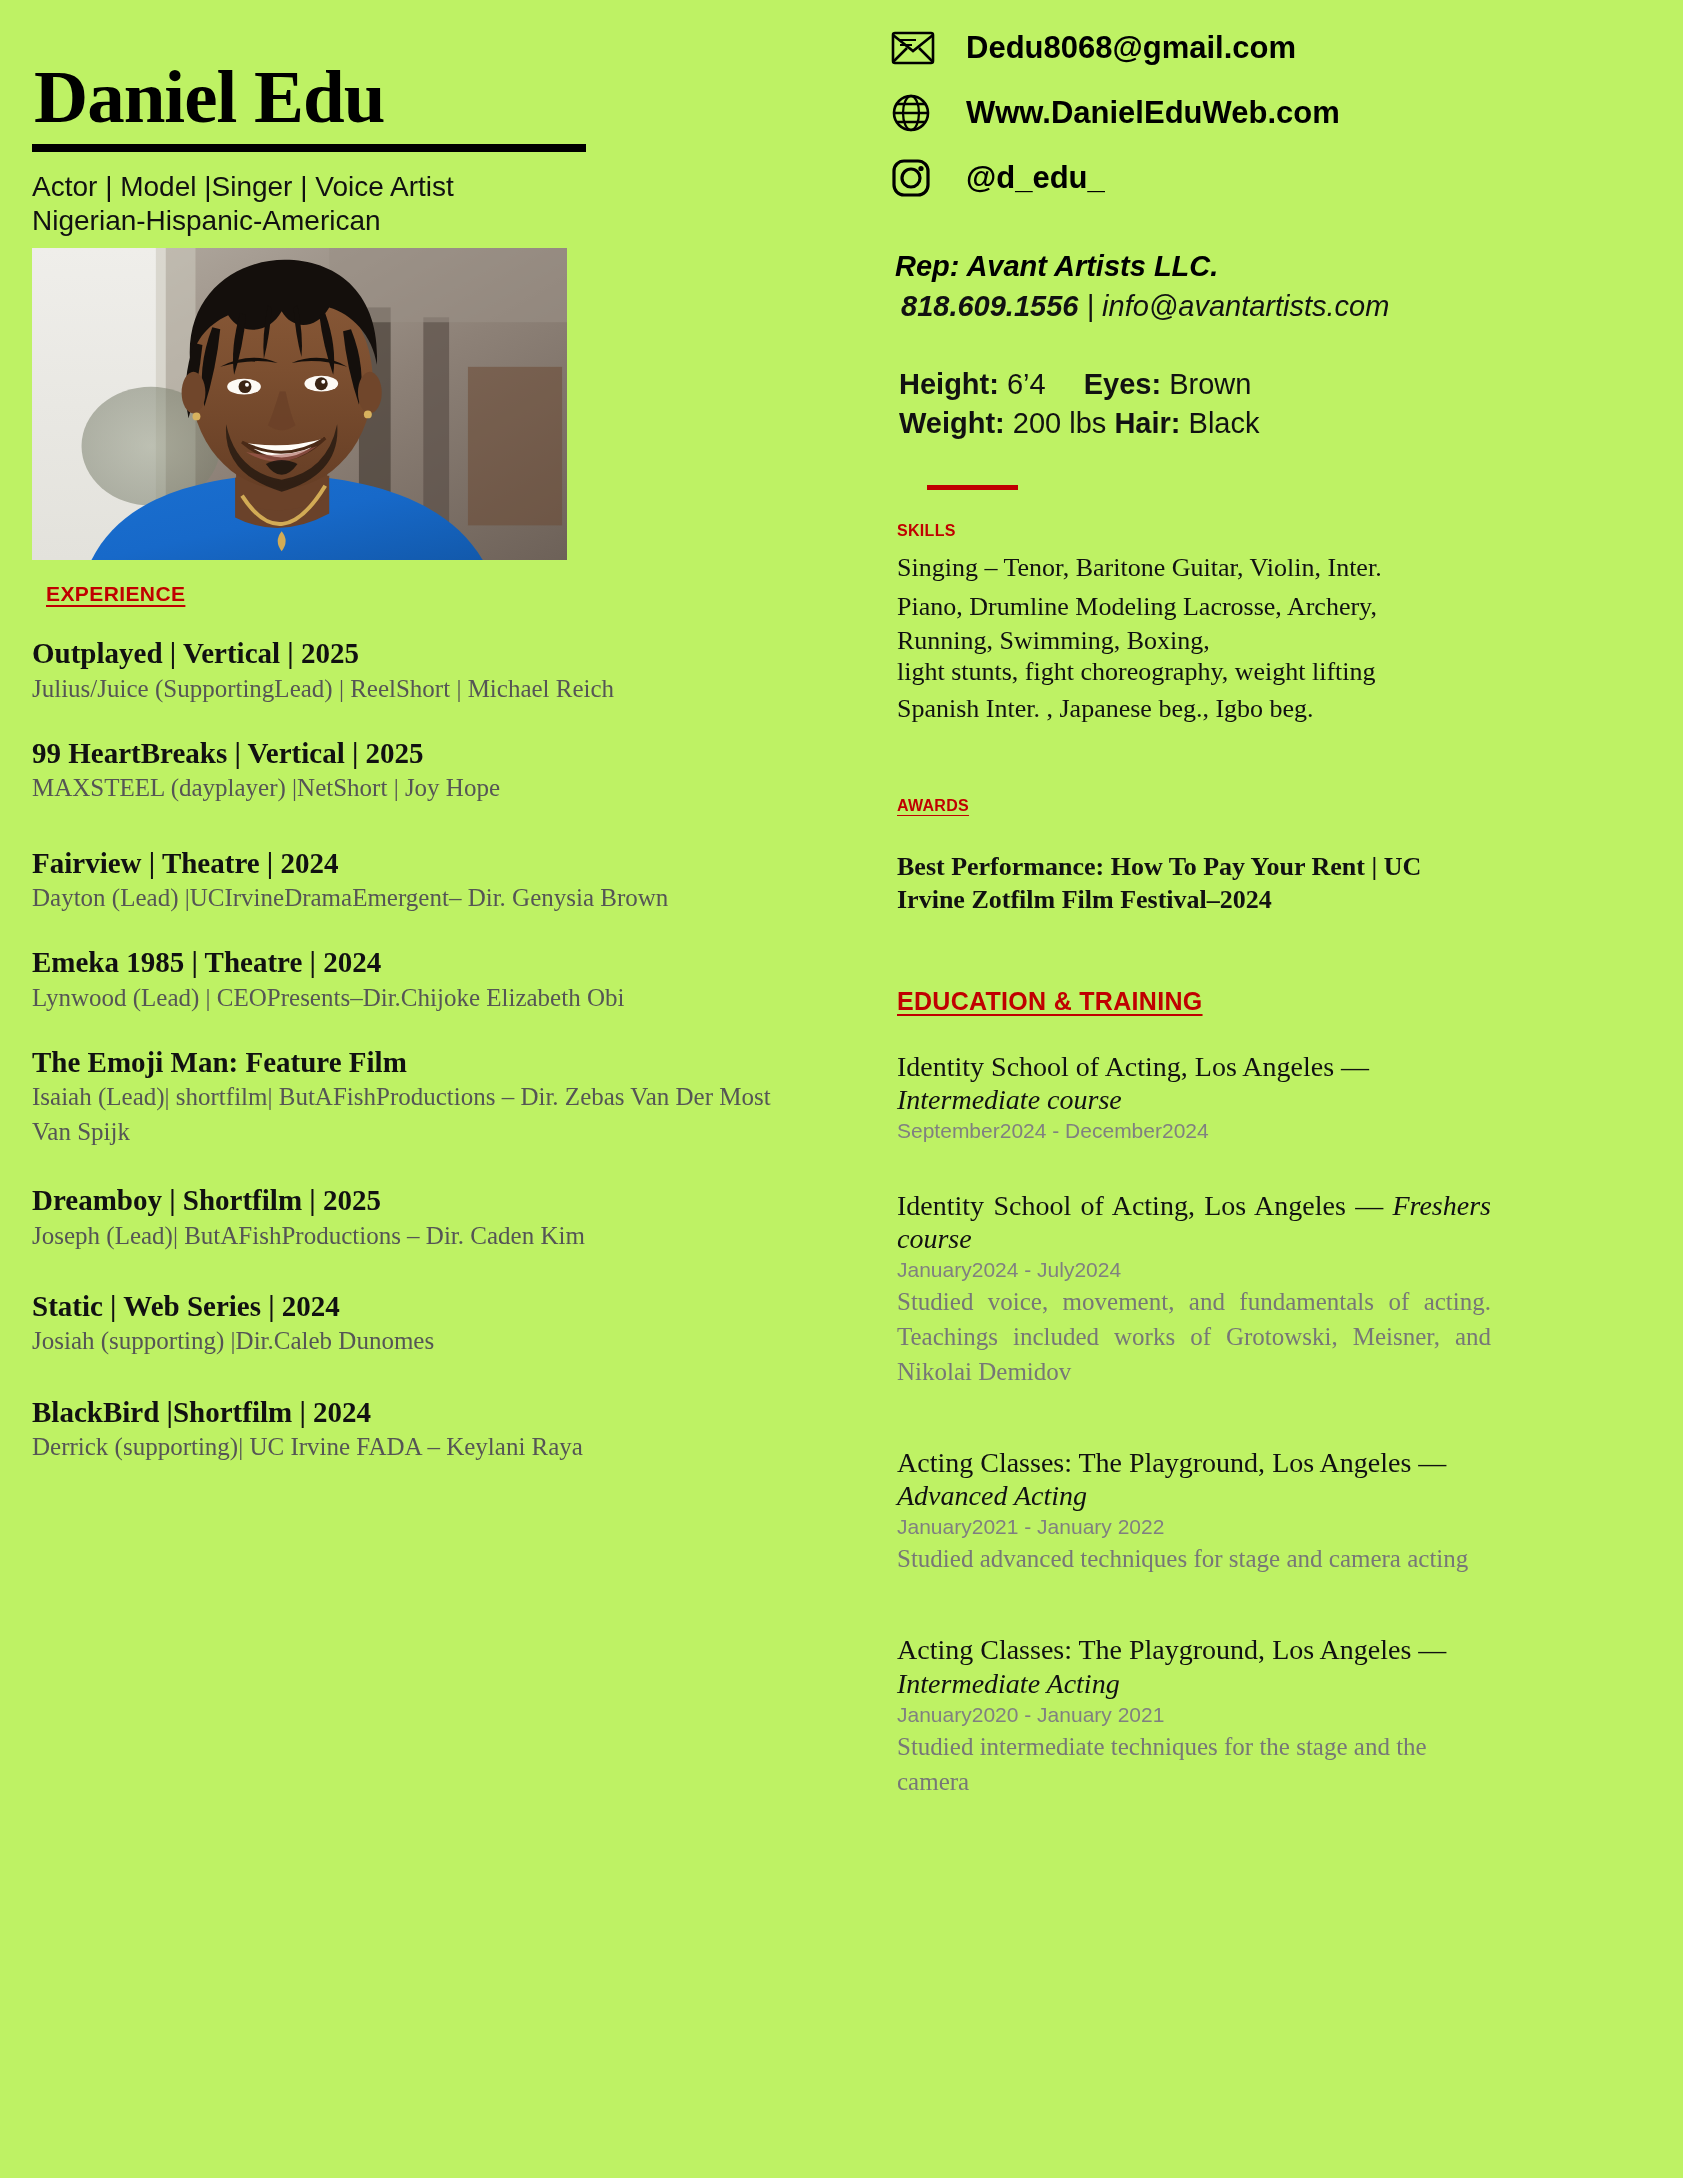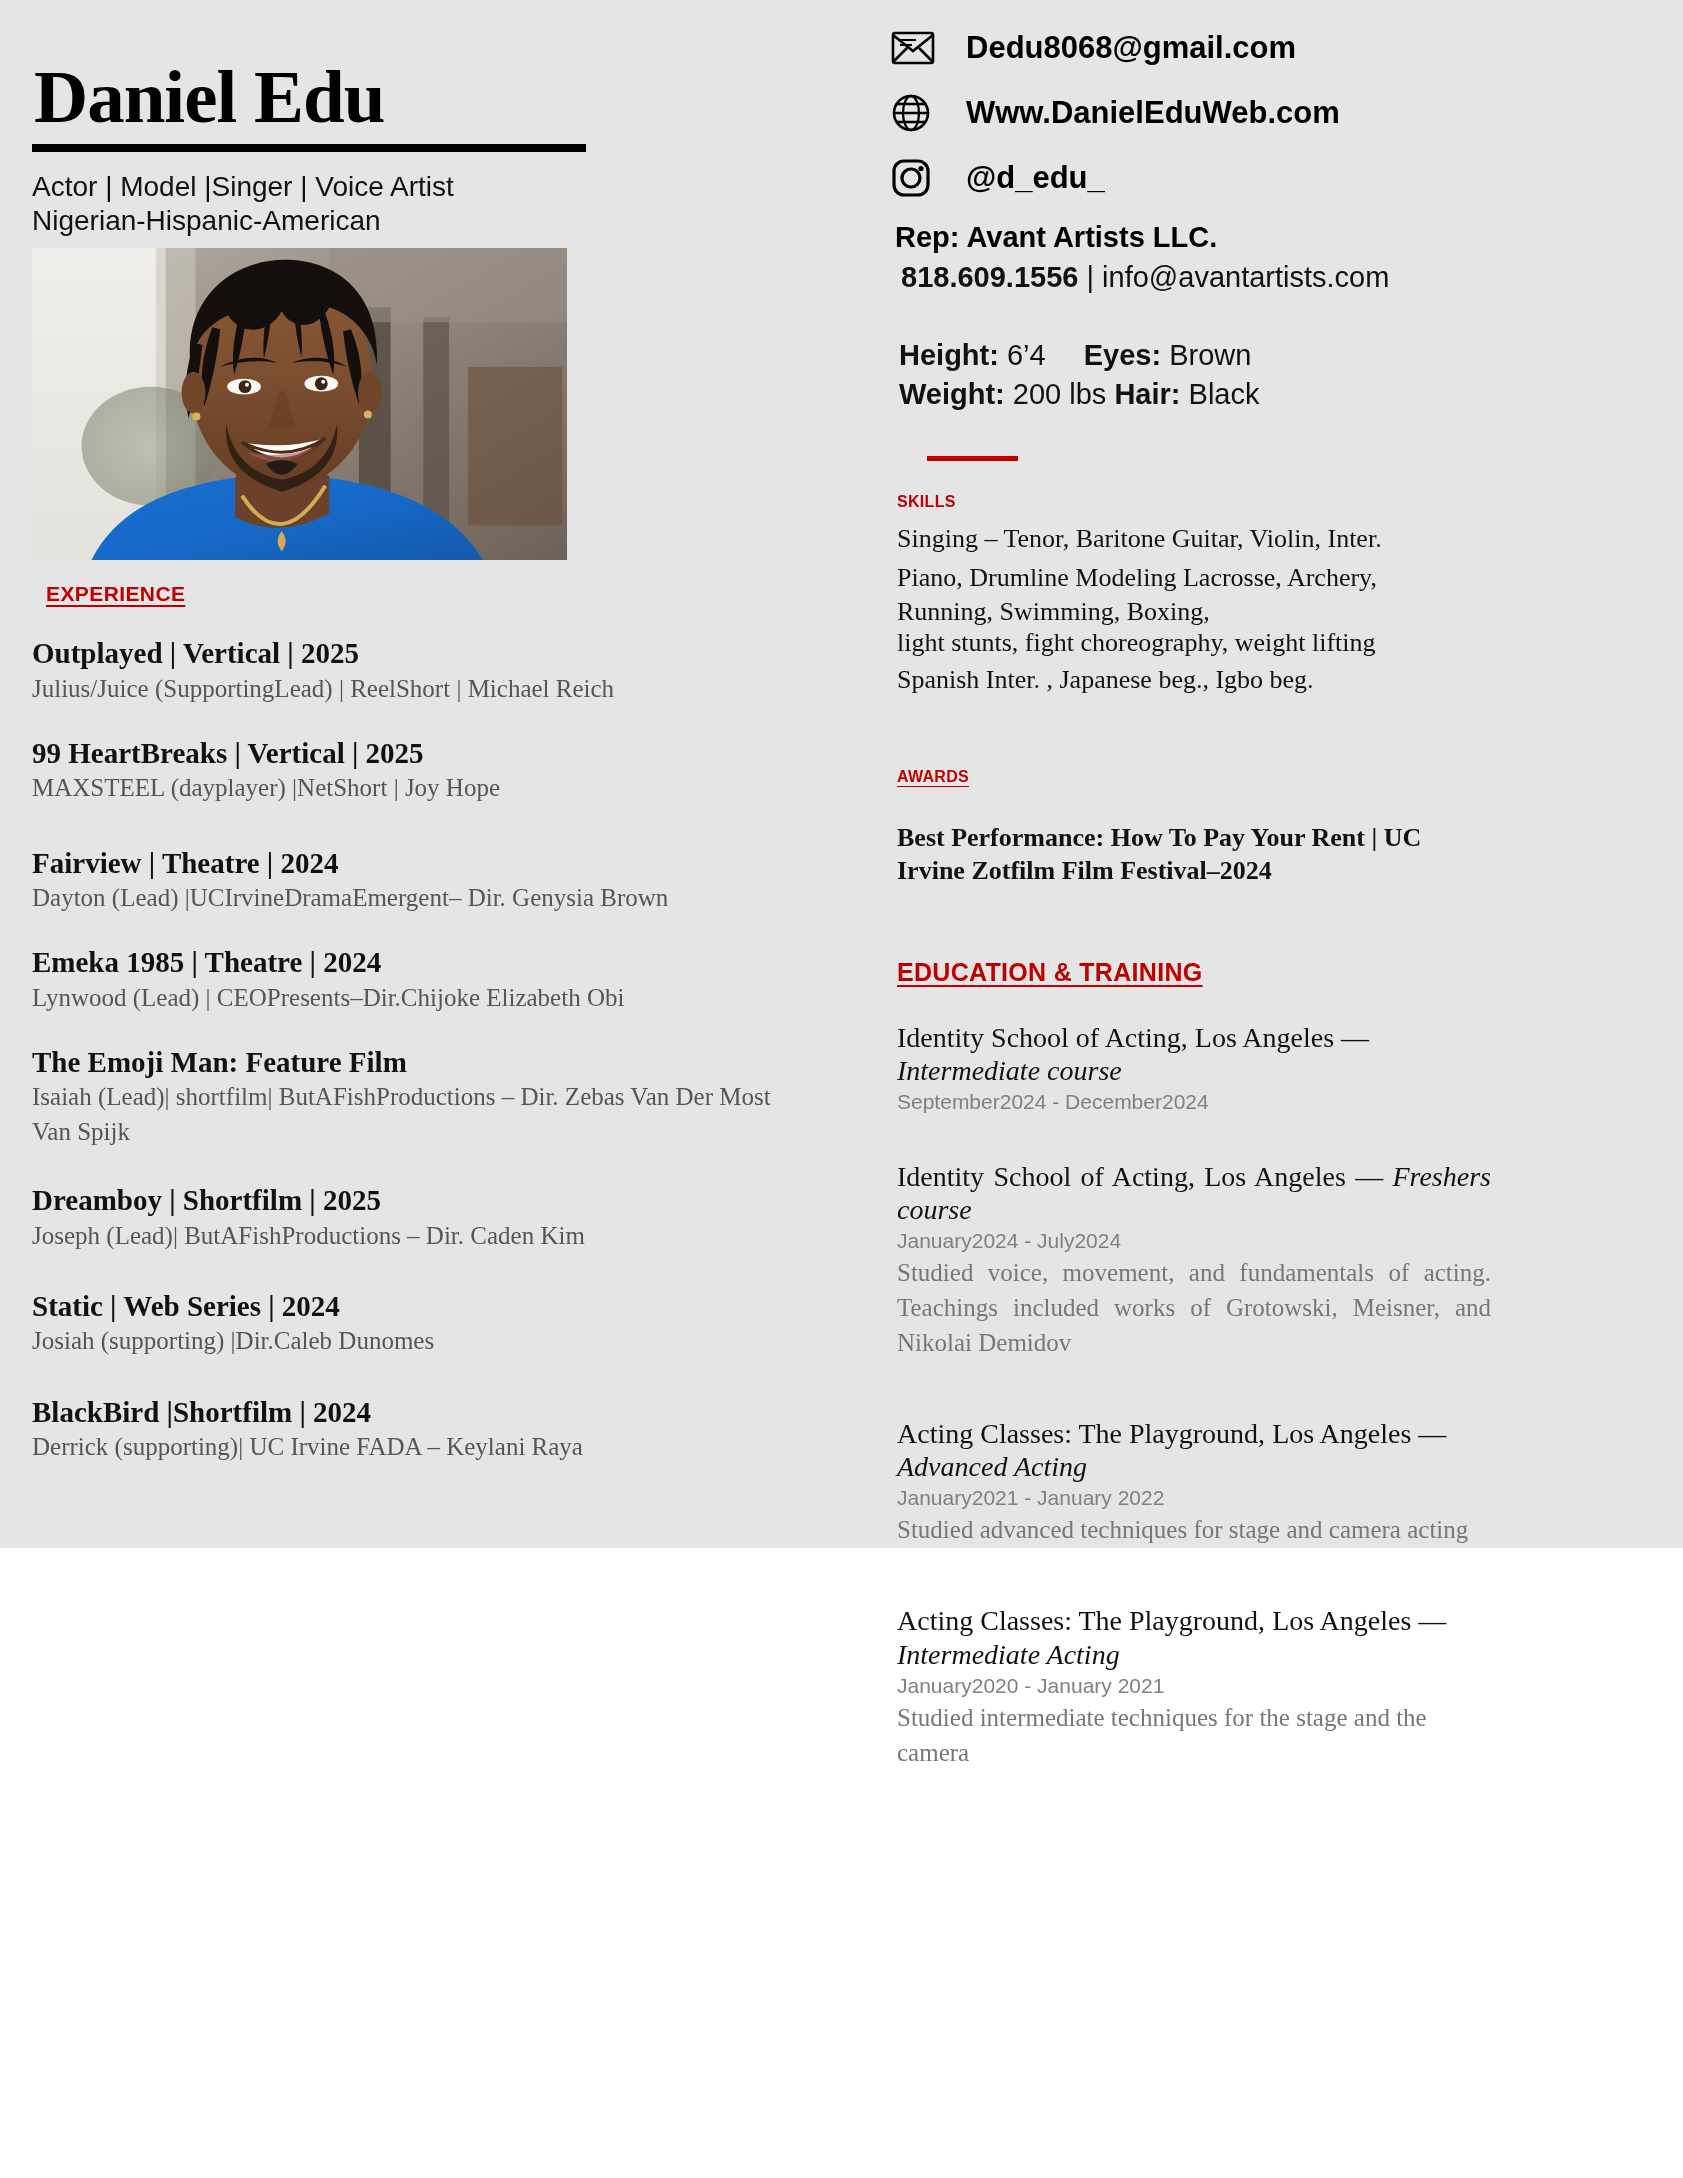--- a/index.html
+++ b/index.html
@@ -10,23 +10,23 @@
   body {
     width: 1683px;
     height: 2178px;
     font-family: "Liberation Serif", serif;
     color: #000;
     position: relative;
     overflow: hidden;
   }
   .page {
     width: 1683px;
-    height: 1548px;
+    height: 2178px;
     position: relative;
-    background: #e5e5e5;
+    background: #bef264;
   }
 
   
   .col-left {
     position: absolute;
     left: 30px;
     top: 0;
     width: 822px;
   }
   .name-block {
@@ -126,21 +126,21 @@
   .contact-icon svg { display:block; }
   .contact-text {
     font-family: "Liberation Sans", sans-serif;
     font-weight: bold;
     font-size: 31px;
     color: #000;
     margin-left: 22px;
     white-space: nowrap;
   }
 
-  .rep-block { margin-top: 18px; margin-left: 14px; }
+  .rep-block { margin-top: 47px; margin-left: 14px; font-style: italic; }
   .rep-name {
     font-family: "Liberation Sans", sans-serif;
     font-weight: bold;
     font-size: 29px;
     color: #000;
     margin-bottom: 7px;
   }
   .rep-contact {
     font-family: "Liberation Sans", sans-serif;
     font-size: 29px;

